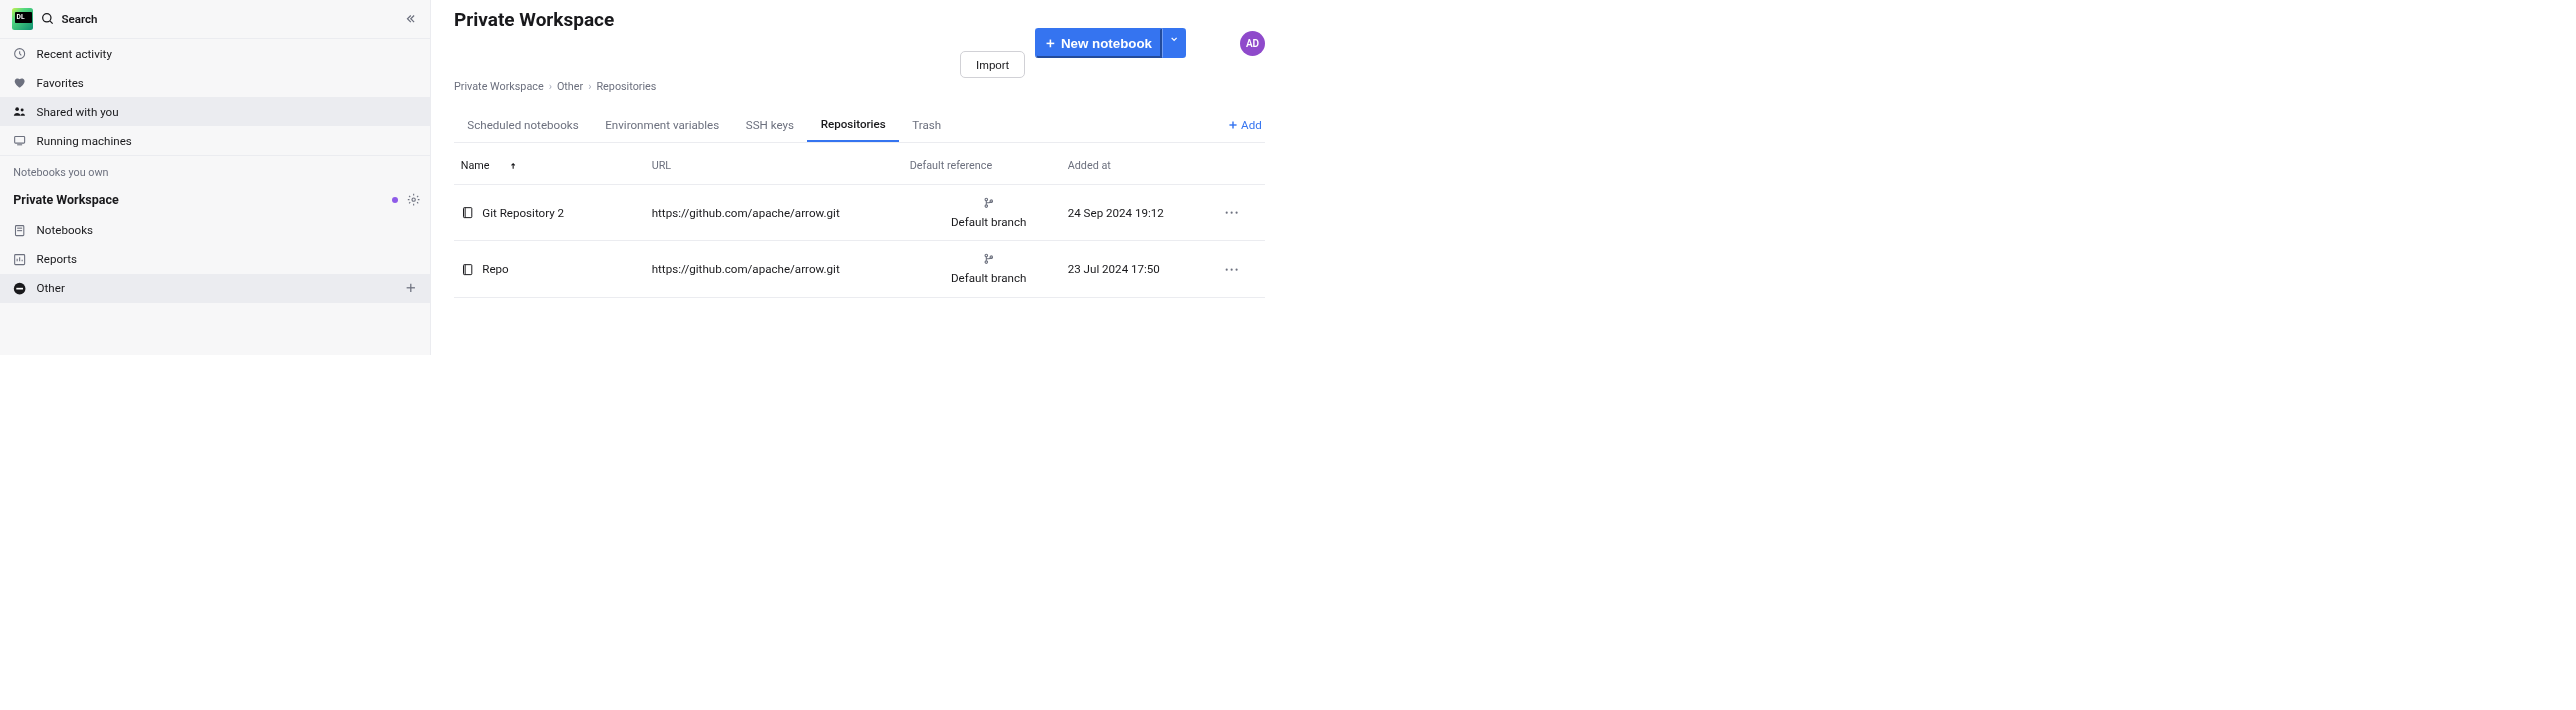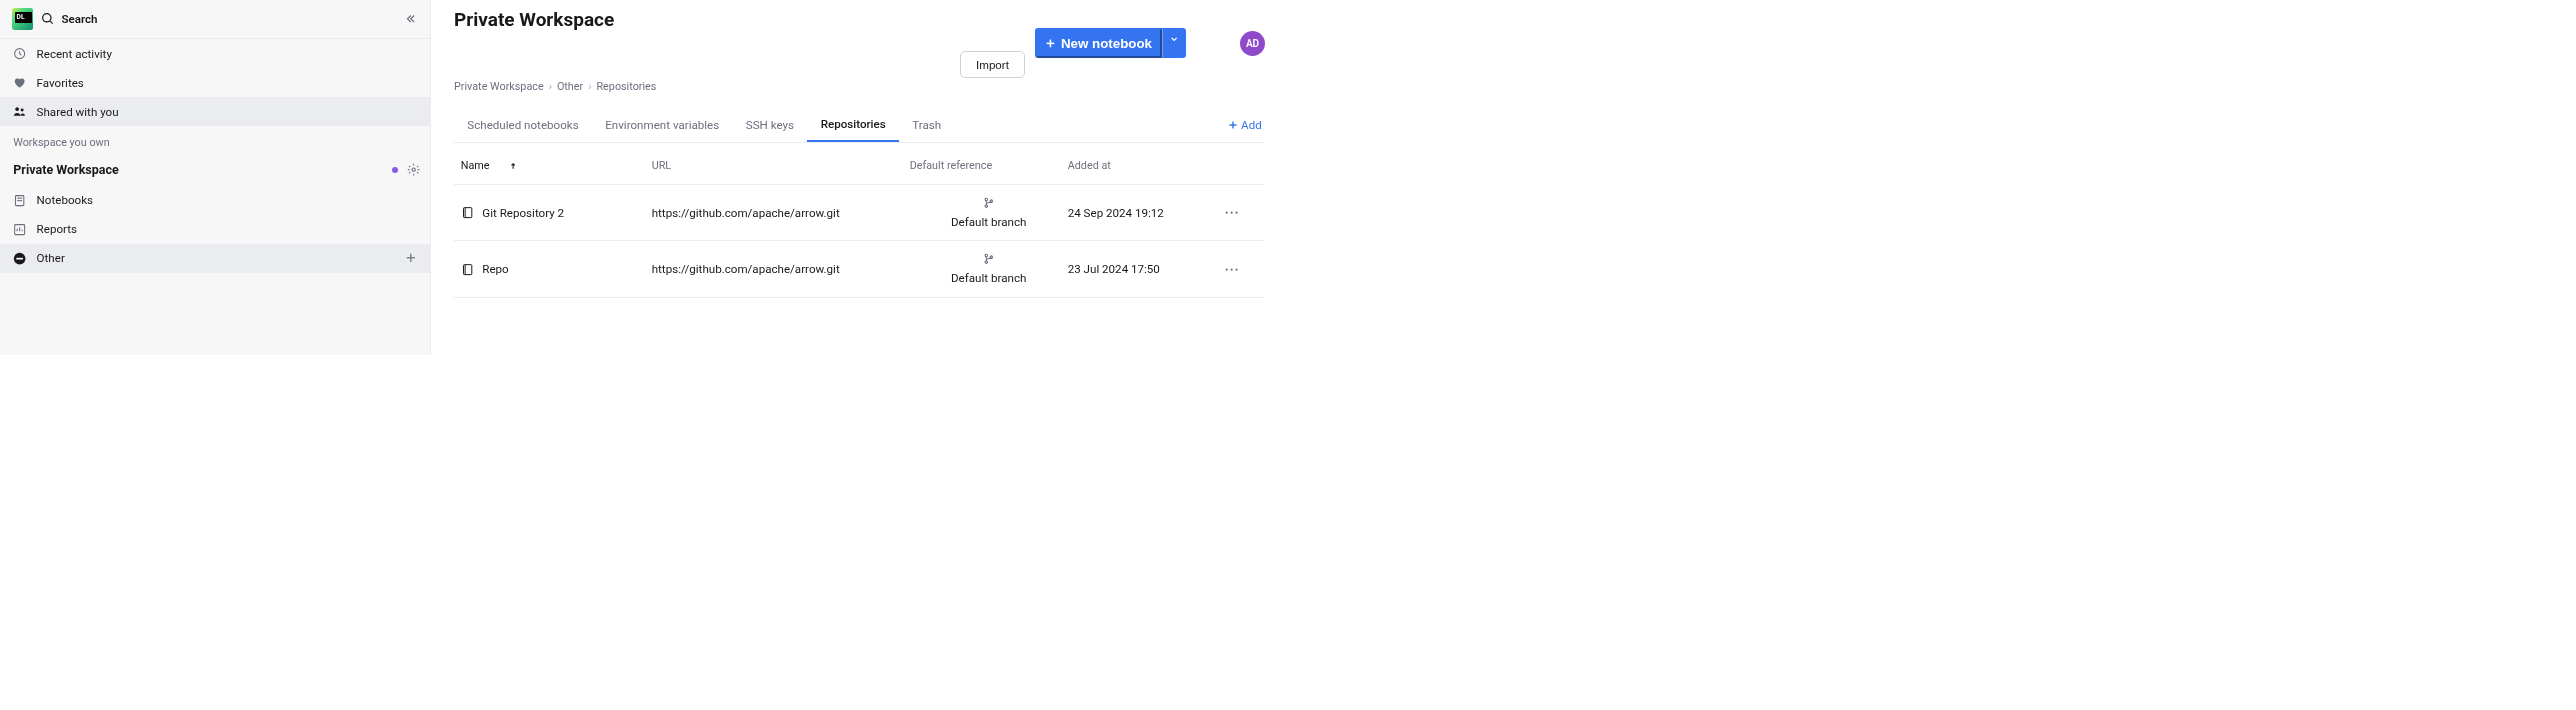--- a/index.html
+++ b/index.html
@@ -162,22 +162,31 @@
     <span class="icon-slot">
         <svg width="13.3" height="13.3" viewBox="0 0 16 16" fill="#19191c">
           <circle cx="5" cy="5" r="2.2"></circle>
           <circle cx="11" cy="6" r="1.8"></circle>
           <path d="M1 13c0-2 2-3.5 4-3.5s4 1.5 4 3.5"></path>
           <path d="M9 13c0-1.5 1.3-2.7 2.7-2.7s2.7 1.2 2.7 2.7"></path>
         </svg>
       </span>
     <span>Shared with you</span>
   </div>
-
-  <div class="section-label">Workspace you own</div>
+  <div class="nav-item" style="border-bottom:0.8px solid #ebecf0;">
+    <span class="icon-slot">
+        <svg width="13.3" height="13.3" viewBox="0 0 16 16" fill="none" stroke="#6c707e" stroke-width="1.3">
+          <rect x="2" y="3" width="12" height="8" rx="1"></rect>
+          <line x1="5" y1="13" x2="11" y2="13"></line>
+        </svg>
+      </span>
+    <span>Running machines</span>
+  </div>
+
+  <div class="section-label">Notebooks you own</div>
 
   <div class="workspace-hdr">
     <span>Private Workspace</span>
     <div class="workspace-hdr-right">
       <span class="purple-dot"></span>
       <span class="gear">
         <svg width="13.3" height="13.3" viewBox="0 0 16 16" fill="none" stroke="#6c707e" stroke-width="1.3">
             <circle cx="8" cy="8" r="2"></circle>
             <path d="M8 1v2M8 13v2M2.5 3.5l1.4 1.4M12.1 11.1l1.4 1.4M1 8h2M13 8h2M2.5 12.5l1.4-1.4M12.1 4.9l1.4-1.4"></path>
           </svg>

